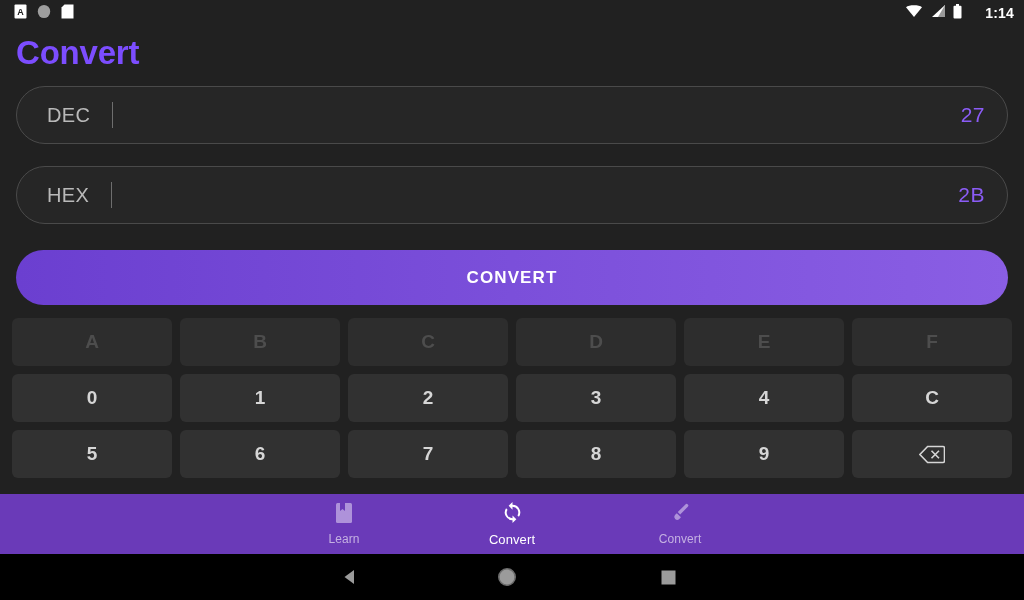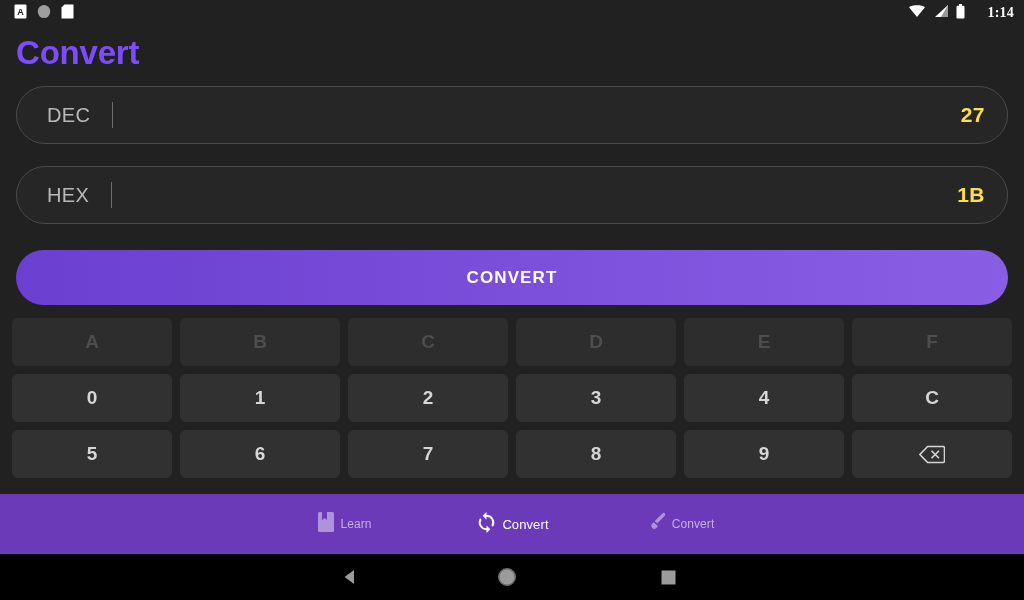--- a/index.html
+++ b/index.html
@@ -22,21 +22,21 @@
     background: #212121;
     display: flex; align-items: center;
     padding: 0 10px 0 14px;
     color: #e8e8e8;
   }
   .status-left { display: flex; align-items: center; gap: 10px; }
   .status-right { margin-left: auto; display: flex; align-items: center; gap: 7px; }
   .sb-ico { display: block; }
   .clock {
     font-size: 14px; font-weight: 700; color: #ffffff;
-    letter-spacing: .2px; margin-left: 16px; font-family: Liberation Serif, serif;
+    letter-spacing: .2px; margin-left: 16px;
   }
 
   
   .app-title {
     flex: 0 0 auto;
     padding: 8px 0 10px 16px;
     font-size: 33px; font-weight: 700; letter-spacing: -0.2px;
     color: #7C4DFF;
   }
 
@@ -54,21 +54,21 @@
   .field-label {
     font-size: 20px; font-weight: 400; color: #b9b9b9;
     letter-spacing: .4px;
   }
   .field-sep {
     width: 1px; height: 26px; background: #6e6e6e;
     margin-left: 22px;
   }
   .field-value {
     margin-left: auto;
-    font-size: 21px; font-weight: 700; color: #fde047;
+    font-size: 21px; font-weight: 400; color: #8b5cf6;
     letter-spacing: .5px;
     text-align: center;
   }
 
   
   .actions {
     flex: 0 0 auto;
     padding: 4px 16px 0 16px;
     display: flex; gap: 16px;
   }
@@ -106,21 +106,21 @@
 
   
   .bottom-nav {
     flex: 0 0 60px;
     background: #6A3AB8;
     display: flex; align-items: center; justify-content: center;
     gap: 0;
   }
   .nav-item {
     width: 168px;
-    display: flex; flex-direction: row; align-items: center; justify-content: center;
+    display: flex; flex-direction: column; align-items: center; justify-content: center;
     gap: 4px; cursor: pointer;
   }
   .nav-label { font-size: 12px; letter-spacing: .1px; }
   .nav-item.inactive .nav-label { color: #c4b0e2; }
   .nav-item.inactive svg { opacity: .62; }
   .nav-item.active .nav-label { color: #ffffff; font-weight: 400; font-size: 13px; }
   .nav-item.active svg { opacity: 1; }
 
   
   .sys-nav {
@@ -184,21 +184,21 @@
 
   <div class="fields">
     <div class="field">
       <span class="field-label">DEC</span>
       <span class="field-sep"></span>
       <span class="field-value">27</span>
     </div>
     <div class="field">
       <span class="field-label">HEX</span>
       <span class="field-sep"></span>
-      <span class="field-value">1B</span>
+      <span class="field-value">2B</span>
     </div>
   </div>
 
   <div class="actions">
     <button class="action-btn">CONVERT</button>
   </div>
 
   <div class="keypad">
     <div class="key-row">
       <button class="key disabled">A</button>

